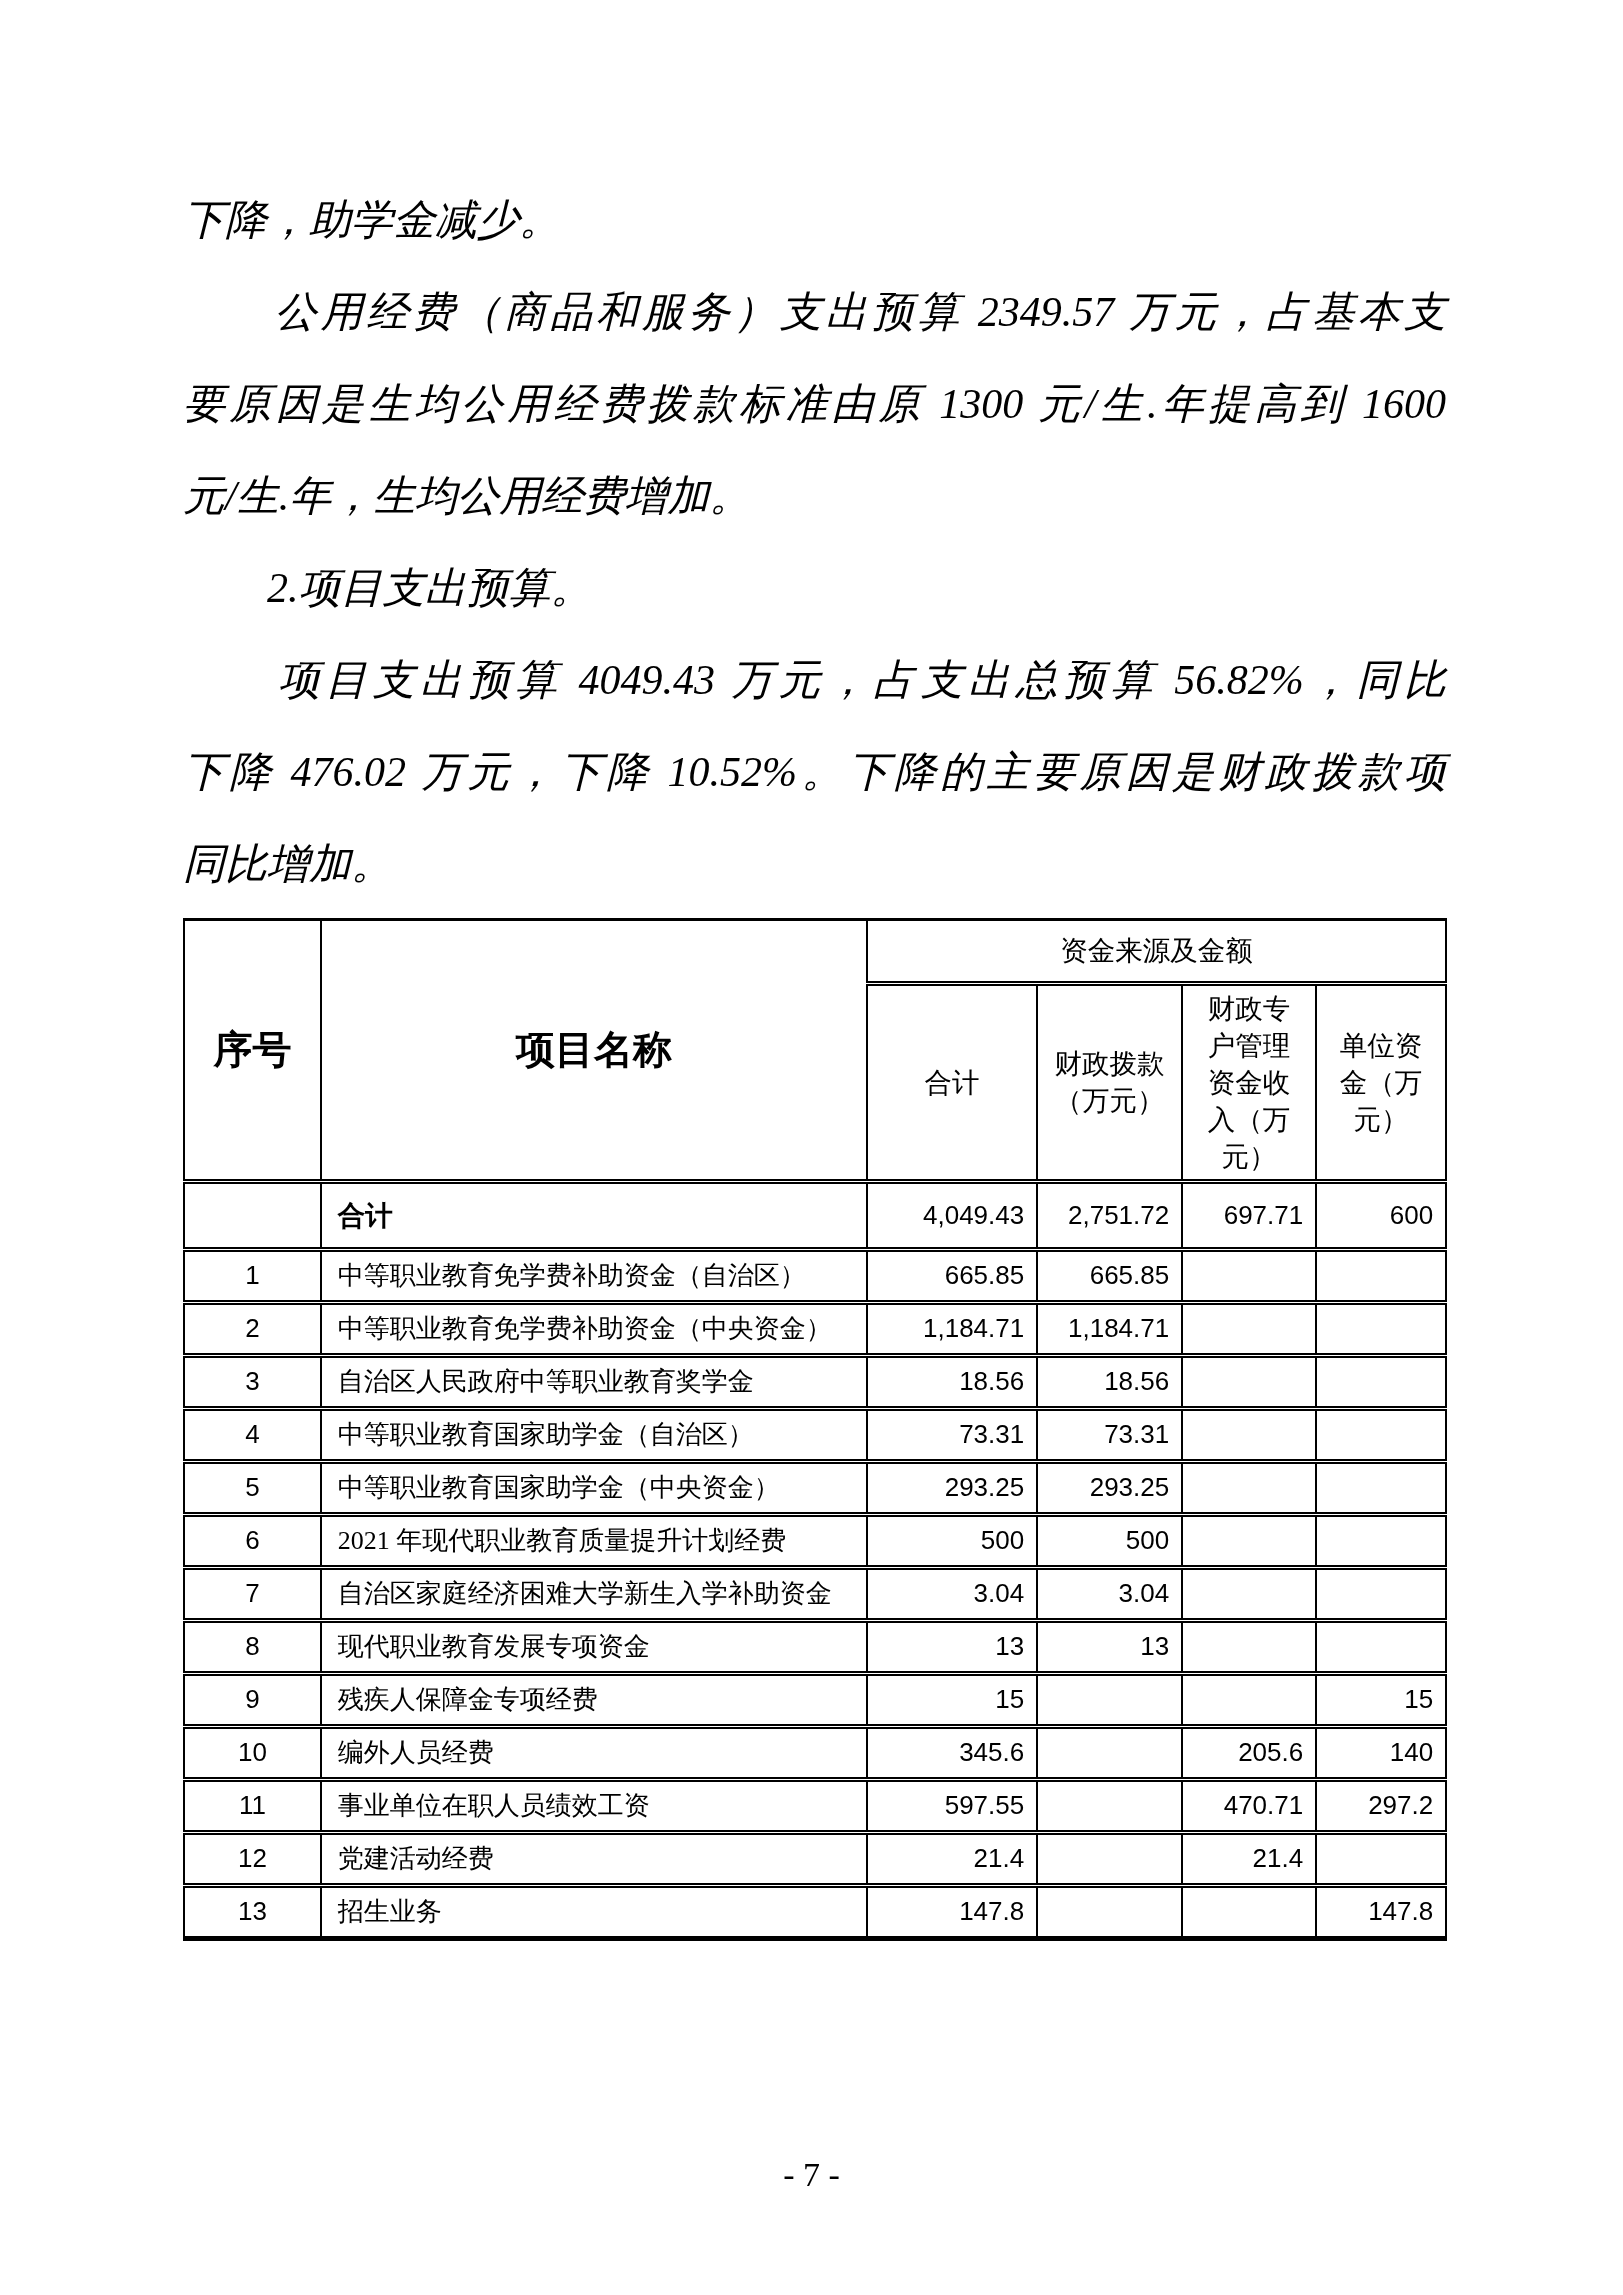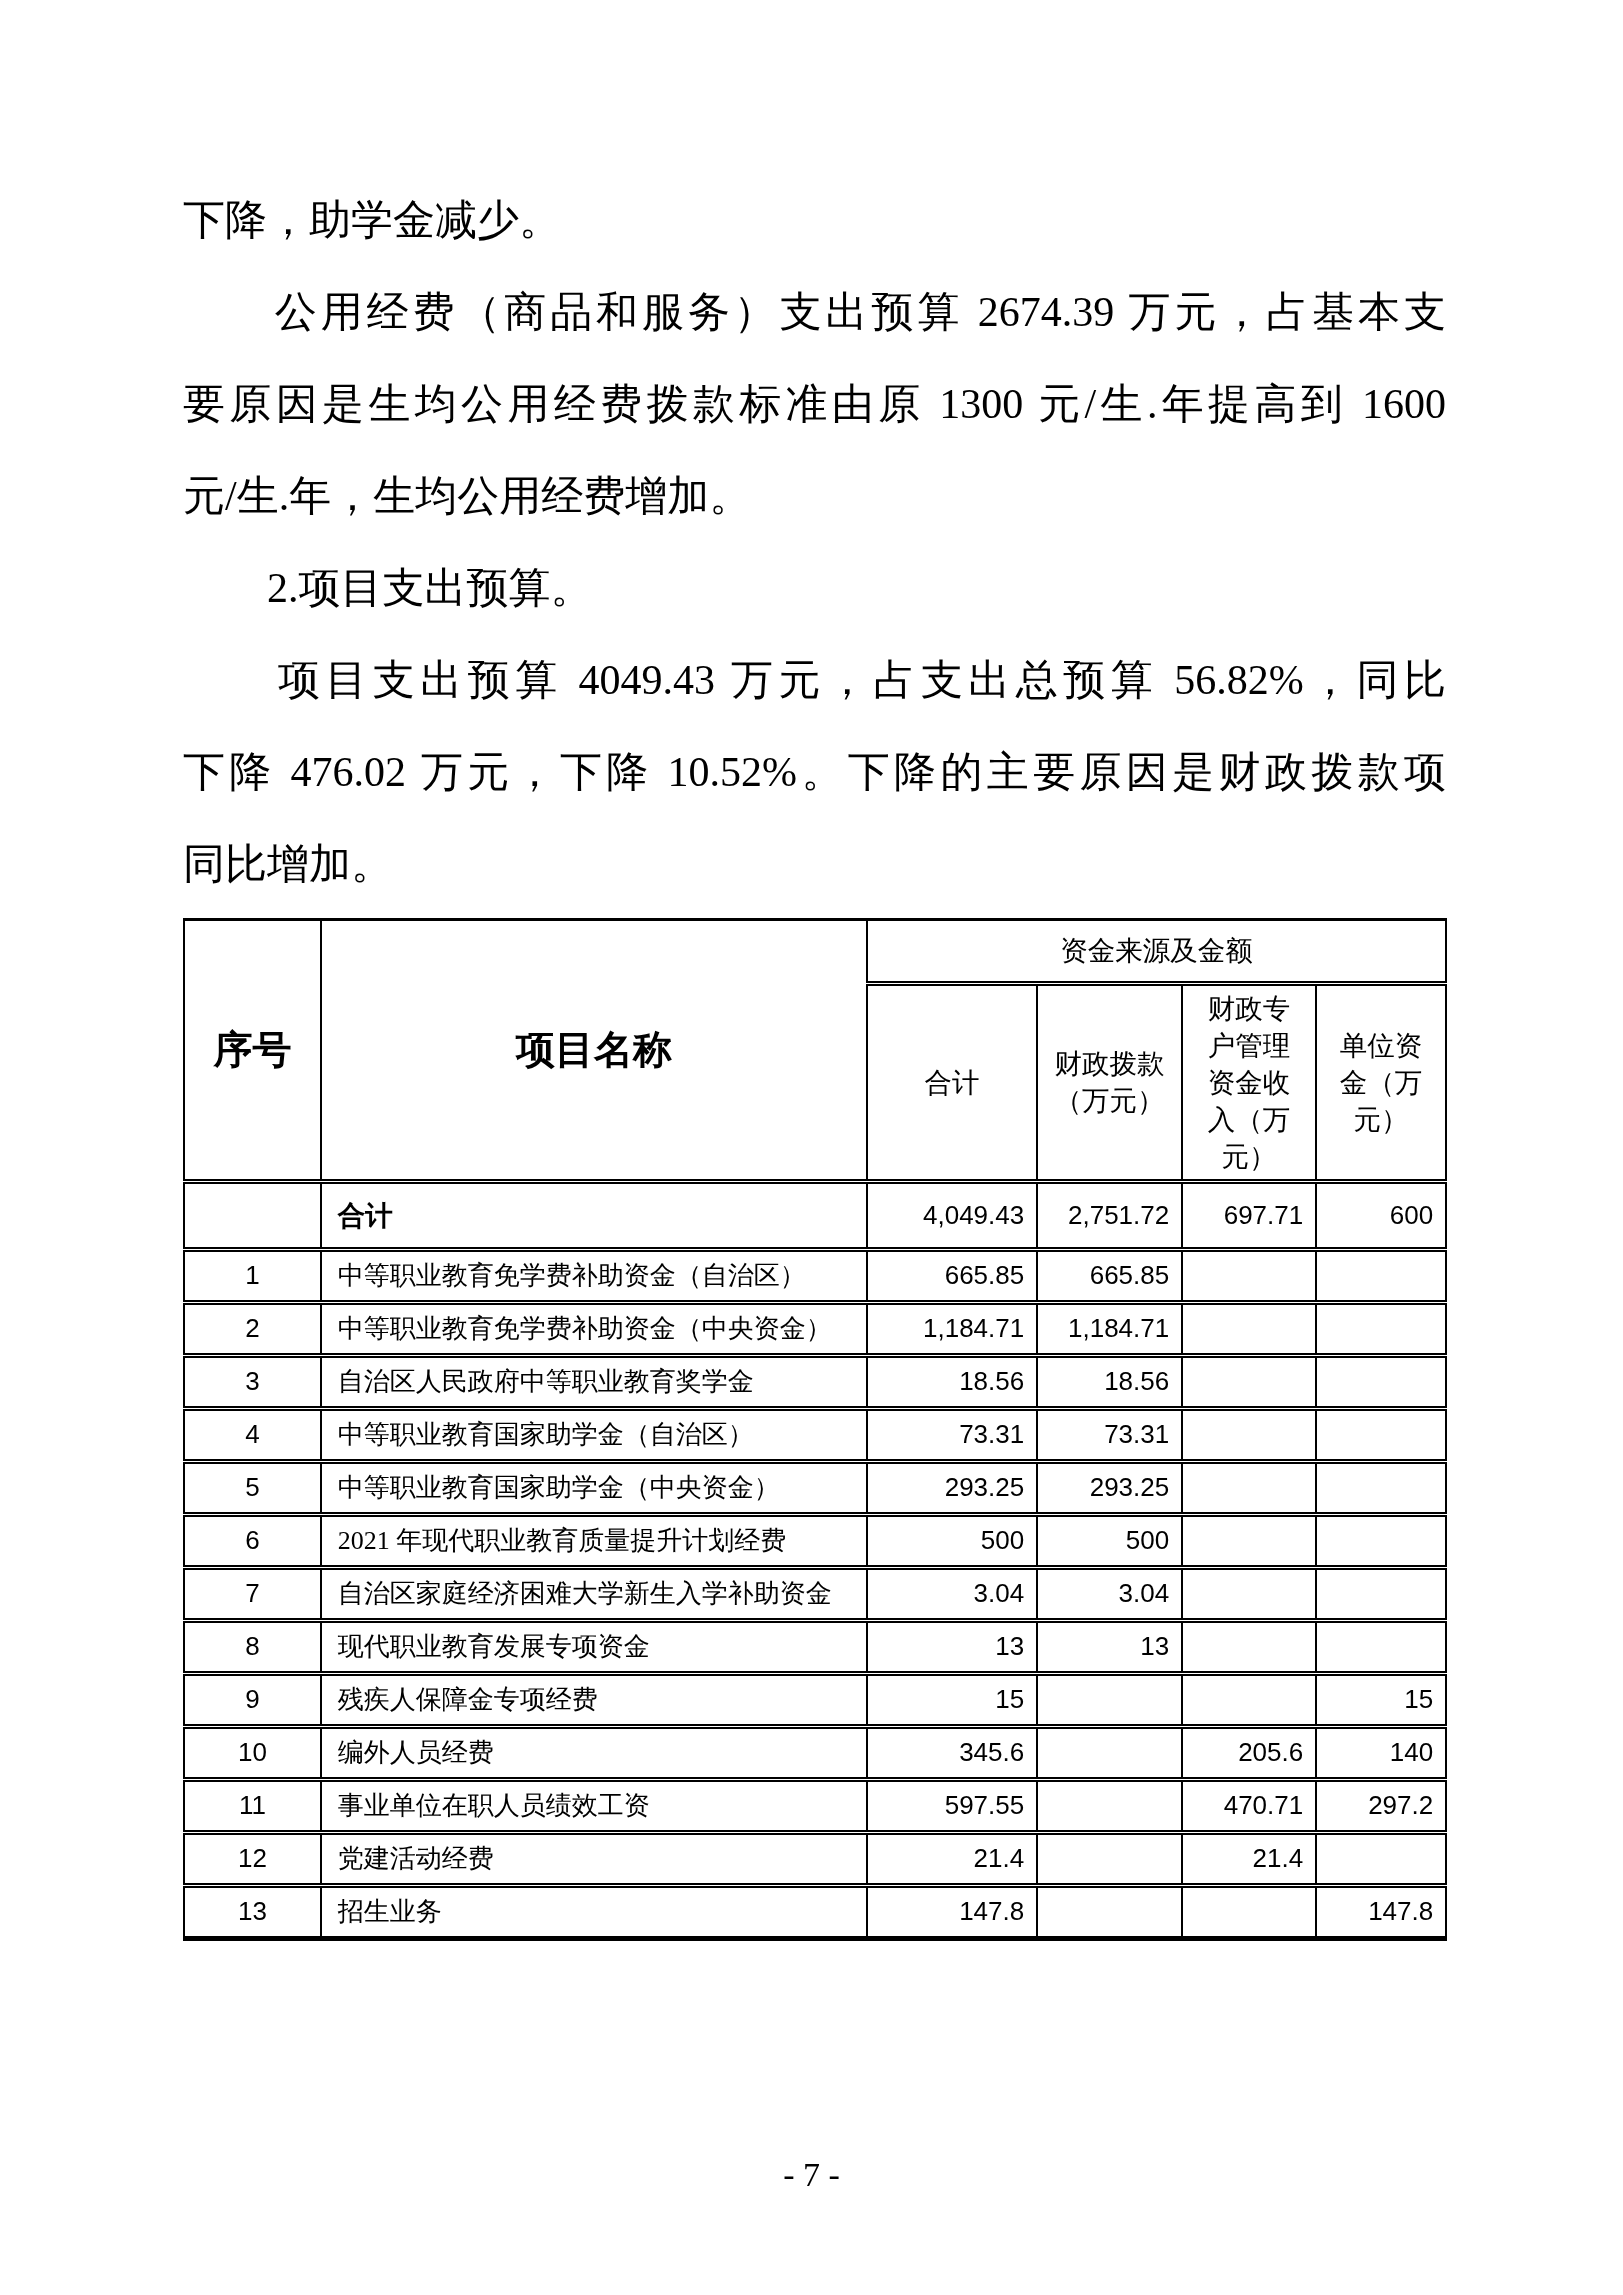--- a/index.html
+++ b/index.html
@@ -21,20 +21,21 @@
     left: 183px;
     top: 174px;
     width: 1263px;
   }
   
   .bline {
     font-size: 42px;
     line-height: 92px;
     white-space: pre-wrap;
     text-align: left;
+    font-style: italic;
   }
   .bline.j {
     text-align: justify;
     text-align-last: justify;
     text-justify: inter-character;
   }
   
   table.budget {
     border-collapse: collapse;
     table-layout: fixed;
@@ -115,21 +116,21 @@
   }
 </style>
 </head>
 <body>
 
 <div class="page">
   <div class="content">
 
     <div class="bodytext">
       <div class="bline">下降，助学金减少。</div>
-      <div class="bline j">　　公用经费（商品和服务）支出预算 2674.39 万元，占基本支</div>
+      <div class="bline j">　　公用经费（商品和服务）支出预算 2349.57 万元，占基本支</div>
       <div class="bline j">要原因是生均公用经费拨款标准由原 1300 元/生.年提高到 1600</div>
       <div class="bline">元/生.年，生均公用经费增加。</div>
       <div class="bline">　　2.项目支出预算。</div>
       <div class="bline j">　　项目支出预算 4049.43 万元，占支出总预算 56.82%，同比</div>
       <div class="bline j">下降 476.02 万元，下降 10.52%。下降的主要原因是财政拨款项</div>
       <div class="bline">同比增加。</div>
     </div>
 
     <table class="budget">
       <colgroup>

